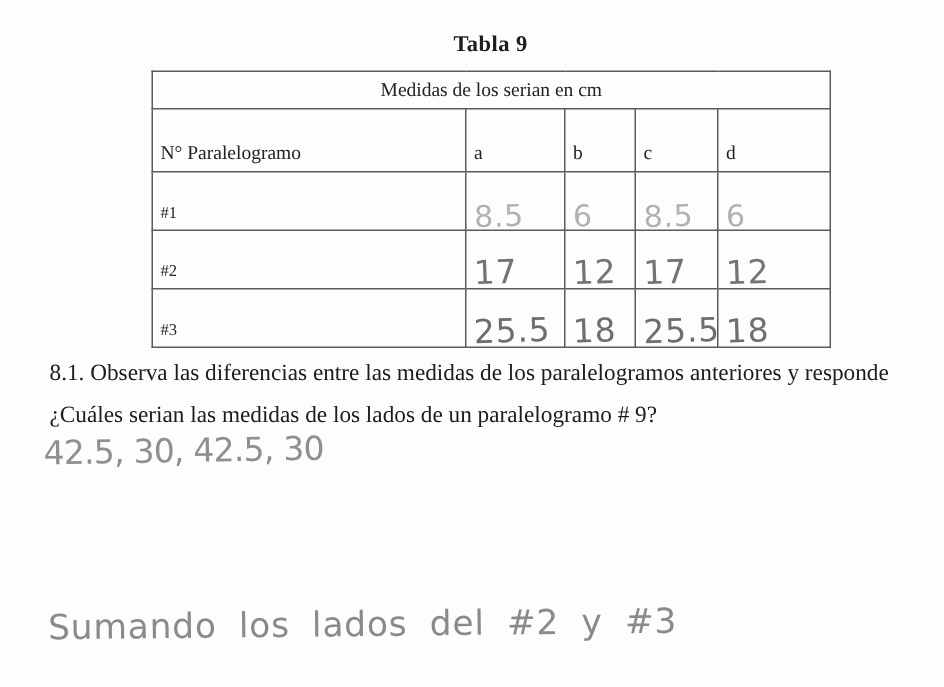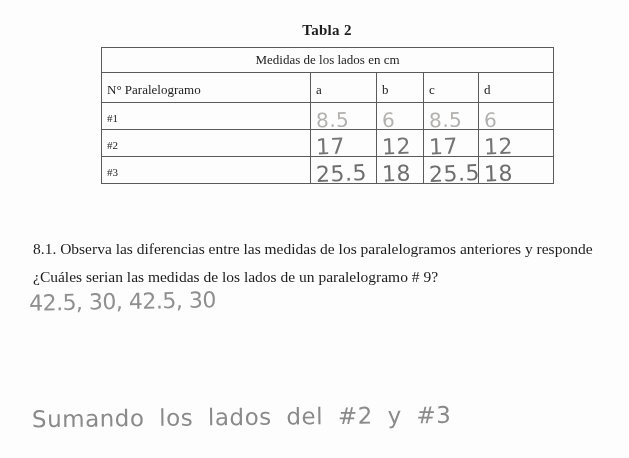--- a/index.html
+++ b/index.html
@@ -36,21 +36,21 @@
     top: 47px;
     width: 452px;
     border-collapse: collapse;
     table-layout: fixed;
     font-family: "Liberation Serif", serif;
     font-size: 12px;
     color: #222;
   }
   table.measures td, table.measures th {
     border: 1px solid #5a5a5a;
-    padding: 4px 0 0 5px;
+    padding: 16px 0 0 5px;
     text-align: left;
     font-weight: normal;
     vertical-align: middle;
     overflow: visible;
   }
   tr.caption-row th {
     height: 24px;
     text-align: center;
     padding: 0;
     font-size: 13px;
@@ -120,33 +120,33 @@
     letter-spacing: 0.5px;
     transform: rotate(-0.6deg);
     color: #8a8a8a;
   }
 </style>
 </head>
 <body>
 
 <div class="page">
 
-  <div class="doc-title">Tabla 2</div>
+  <div class="doc-title">Tabla 9</div>
 
   <table class="measures">
     <colgroup>
       <col style="width:209px">
       <col style="width:66px">
       <col style="width:47px">
       <col style="width:55px">
       <col style="width:75px">
     </colgroup>
     <tbody>
       <tr class="caption-row">
-        <th colspan="5">Medidas de los lados en cm</th>
+        <th colspan="5">Medidas de los serian en cm</th>
       </tr>
       <tr class="colhead-row">
         <td>N° Paralelogramo</td>
         <td>a</td>
         <td>b</td>
         <td>c</td>
         <td>d</td>
       </tr>
       <tr class="data-row row-1">
         <td class="row-label">#1</td>

